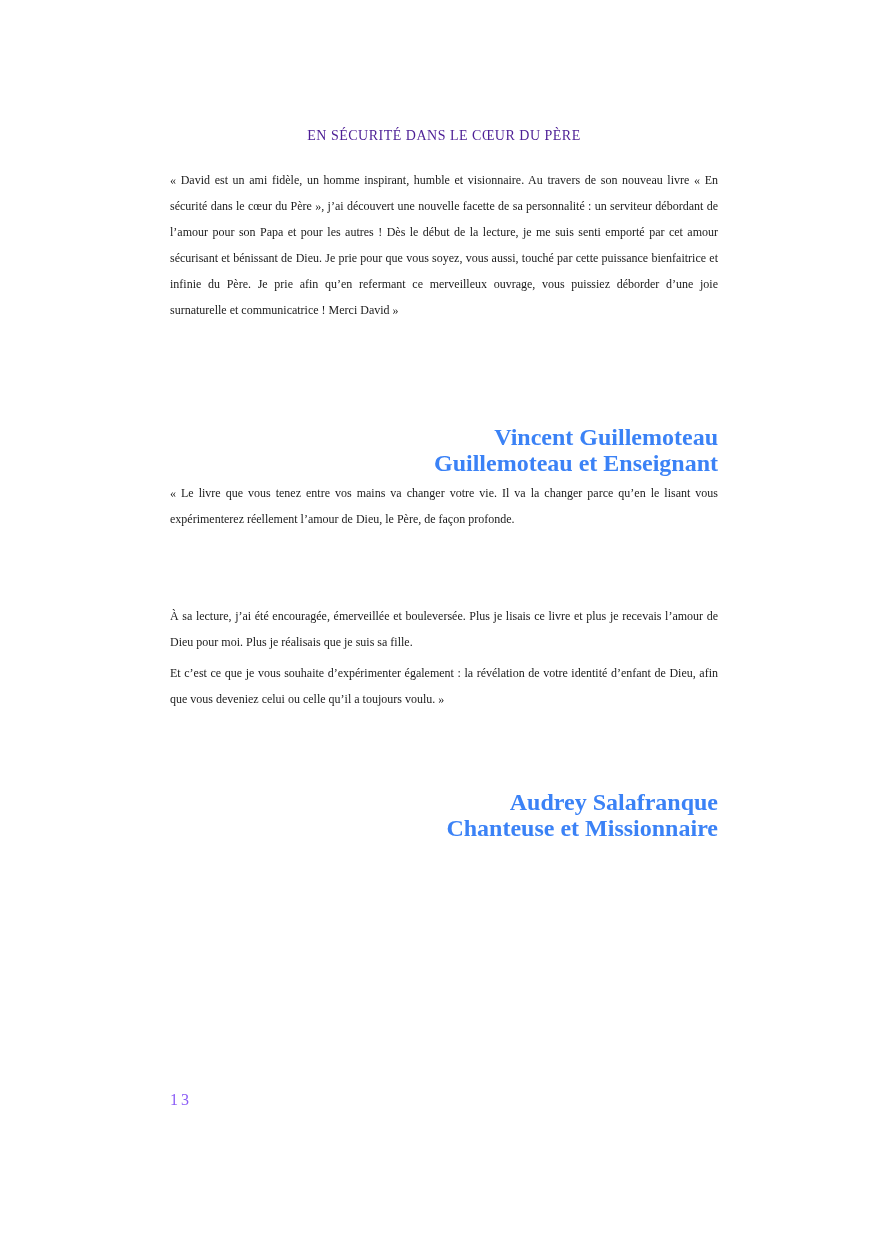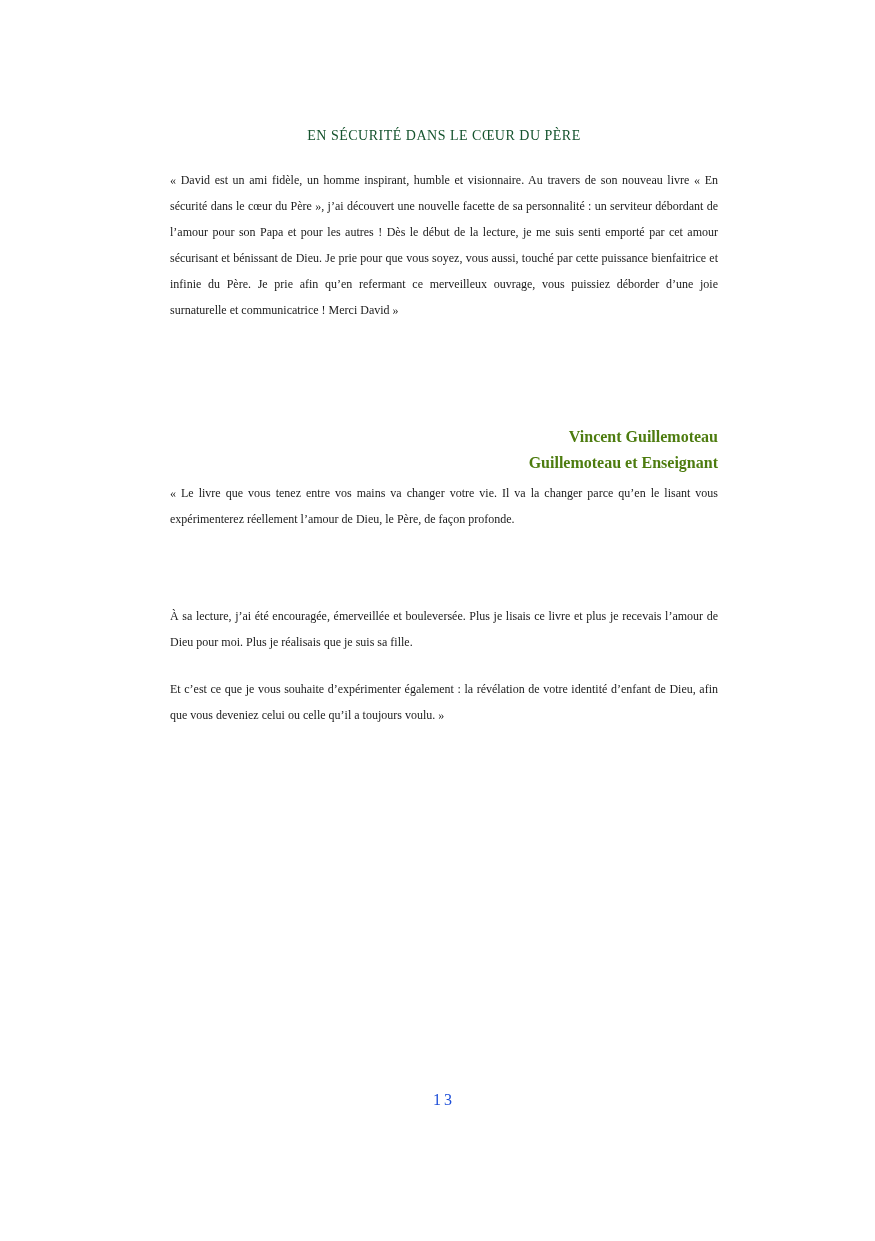--- a/index.html
+++ b/index.html
@@ -18,58 +18,58 @@
     }
     .running-head {
       position: absolute;
       top: 127px;
       left: 170px;
       width: 548px;
       text-align: center;
       font-size: 14px;
       line-height: 18px;
       letter-spacing: 0.5px;
-      color: #14532d;
+      color: #4c1d95;
     }
     .body-text {
       position: absolute;
       left: 170px;
       width: 548px;
       margin: 0;
       font-size: 12px;
       line-height: 26px;
       text-align: justify;
       color: #1a1a1a;
     }
     .para-1 { top: 167px; }
     .para-2 { top: 480px; }
     .para-3 { top: 591px; margin-top: 12px; }
-    .para-4 { top: 676px; }
+    .para-4 { top: 660px; }
     .signature {
       position: absolute;
       left: 170px;
       width: 548px;
       text-align: right;
       font-weight: bold;
-      font-size: 16px;
+      font-size: 24px;
       line-height: 26px;
-      color: #4d7c0f;
+      color: #3b82f6;
     }
     .sig-1 { top: 424px; }
     .sig-2 { top: 789px; }
     .page-number {
       position: absolute;
       top: 1090px;
       left: 170px;
       width: 548px;
-      text-align: center;
+      text-align: left;
       font-size: 16px;
       line-height: 20px;
       letter-spacing: 3px;
-      color: #1d4ed8;
+      color: #8b5cf6;
     }
   </style>
 </head>
 <body>
 
 <div class="page">
 
   <div class="running-head">EN SÉCURITÉ DANS LE CŒUR DU PÈRE</div>
 
   <p class="body-text para-1">«&nbsp;David est un ami fidèle, un homme inspirant, humble et visionnaire. Au travers de son nouveau livre «&nbsp;En sécurité dans le cœur du Père&nbsp;», j’ai découvert une nouvelle facette de sa personnalité&nbsp;: un serviteur débordant de l’amour pour son Papa et pour les autres&nbsp;! Dès le début de la lecture, je me suis senti emporté par cet amour sécurisant et bénissant de Dieu. Je prie pour que vous soyez, vous aussi, touché par cette puissance bienfaitrice et infinie du Père. Je prie afin qu’en refermant ce merveilleux ouvrage, vous puissiez déborder d’une joie surnaturelle et communicatrice&nbsp;! Merci David&nbsp;»</p>
@@ -78,16 +78,20 @@
     <div>Vincent Guillemoteau</div>
     <div>Guillemoteau et Enseignant</div>
   </div>
 
   <p class="body-text para-2">«&nbsp;Le livre que vous tenez entre vos mains va changer votre vie. Il va la changer parce qu’en le lisant vous expérimenterez réellement l’amour de Dieu, le Père, de façon profonde.</p>
 
   <p class="body-text para-3">À sa lecture, j’ai été encouragée, émerveillée et bouleversée. Plus je lisais ce livre et plus je recevais l’amour de Dieu pour moi. Plus je réalisais que je suis sa fille.</p>
 
   <p class="body-text para-4">Et c’est ce que je vous souhaite d’expérimenter également&nbsp;: la révélation de votre identité d’enfant de Dieu, afin que vous deveniez celui ou celle qu’il a toujours voulu.&nbsp;»</p>
 
+  <div class="signature sig-2">
+    <div>Audrey Salafranque</div>
+    <div>Chanteuse et Missionnaire</div>
+  </div>
 
   <div class="page-number">13</div>
 
 </div>
 
 </body></html>

